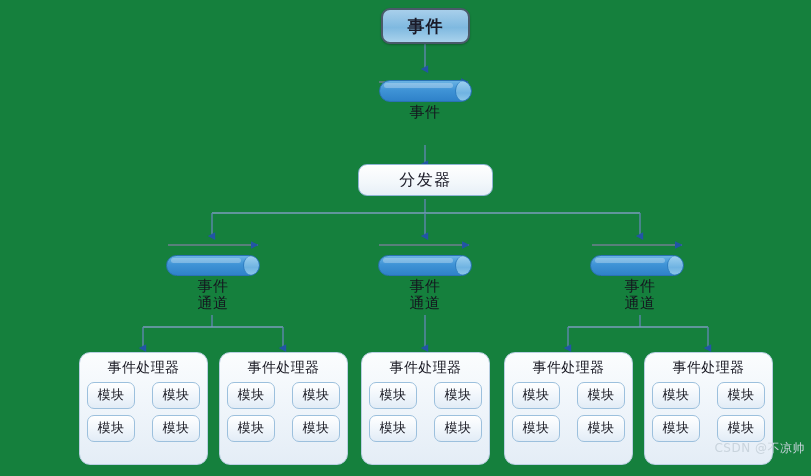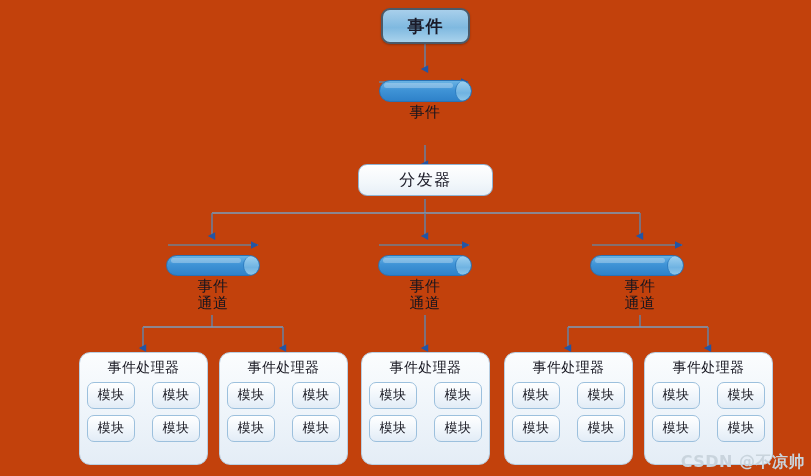--- a/index.html
+++ b/index.html
@@ -4,21 +4,21 @@
 <style>
   html, body {
     margin: 0;
     padding: 0;
     background: #ffffff;
   }
   #canvas {
     position: relative;
     width: 811px;
     height: 476px;
-    background: #c2410c;
+    background: #15803d;
     font-family: "DejaVu Sans", "Liberation Sans", sans-serif;
     overflow: hidden;
   }
   #wires {
     position: absolute;
     left: 0; top: 0;
     width: 811px;
     height: 476px;
     pointer-events: none;
   }
@@ -131,26 +131,25 @@
     color: #15151f;
     padding: 3px 0 4px 0;
     letter-spacing: 0.5px;
     white-space: nowrap;
   }
 
   
   .watermark {
     position: absolute;
     right: 6px;
-    bottom: 3px;
-    font-size: 16px;
+    bottom: 19px;
+    font-size: 12px;
     color: #c9d4dd;
     letter-spacing: 0.5px;
     white-space: nowrap;
-    font-weight: bold;
   }
 </style>
 </head>
 <body>
 
 <div id="canvas">
 
   <svg id="wires" viewBox="0 0 811 476" xmlns="http://www.w3.org/2000/svg">
     <defs>
       <marker id="ah" markerWidth="9" markerHeight="9" refX="4.2" refY="4" orient="auto" markerUnits="userSpaceOnUse">

